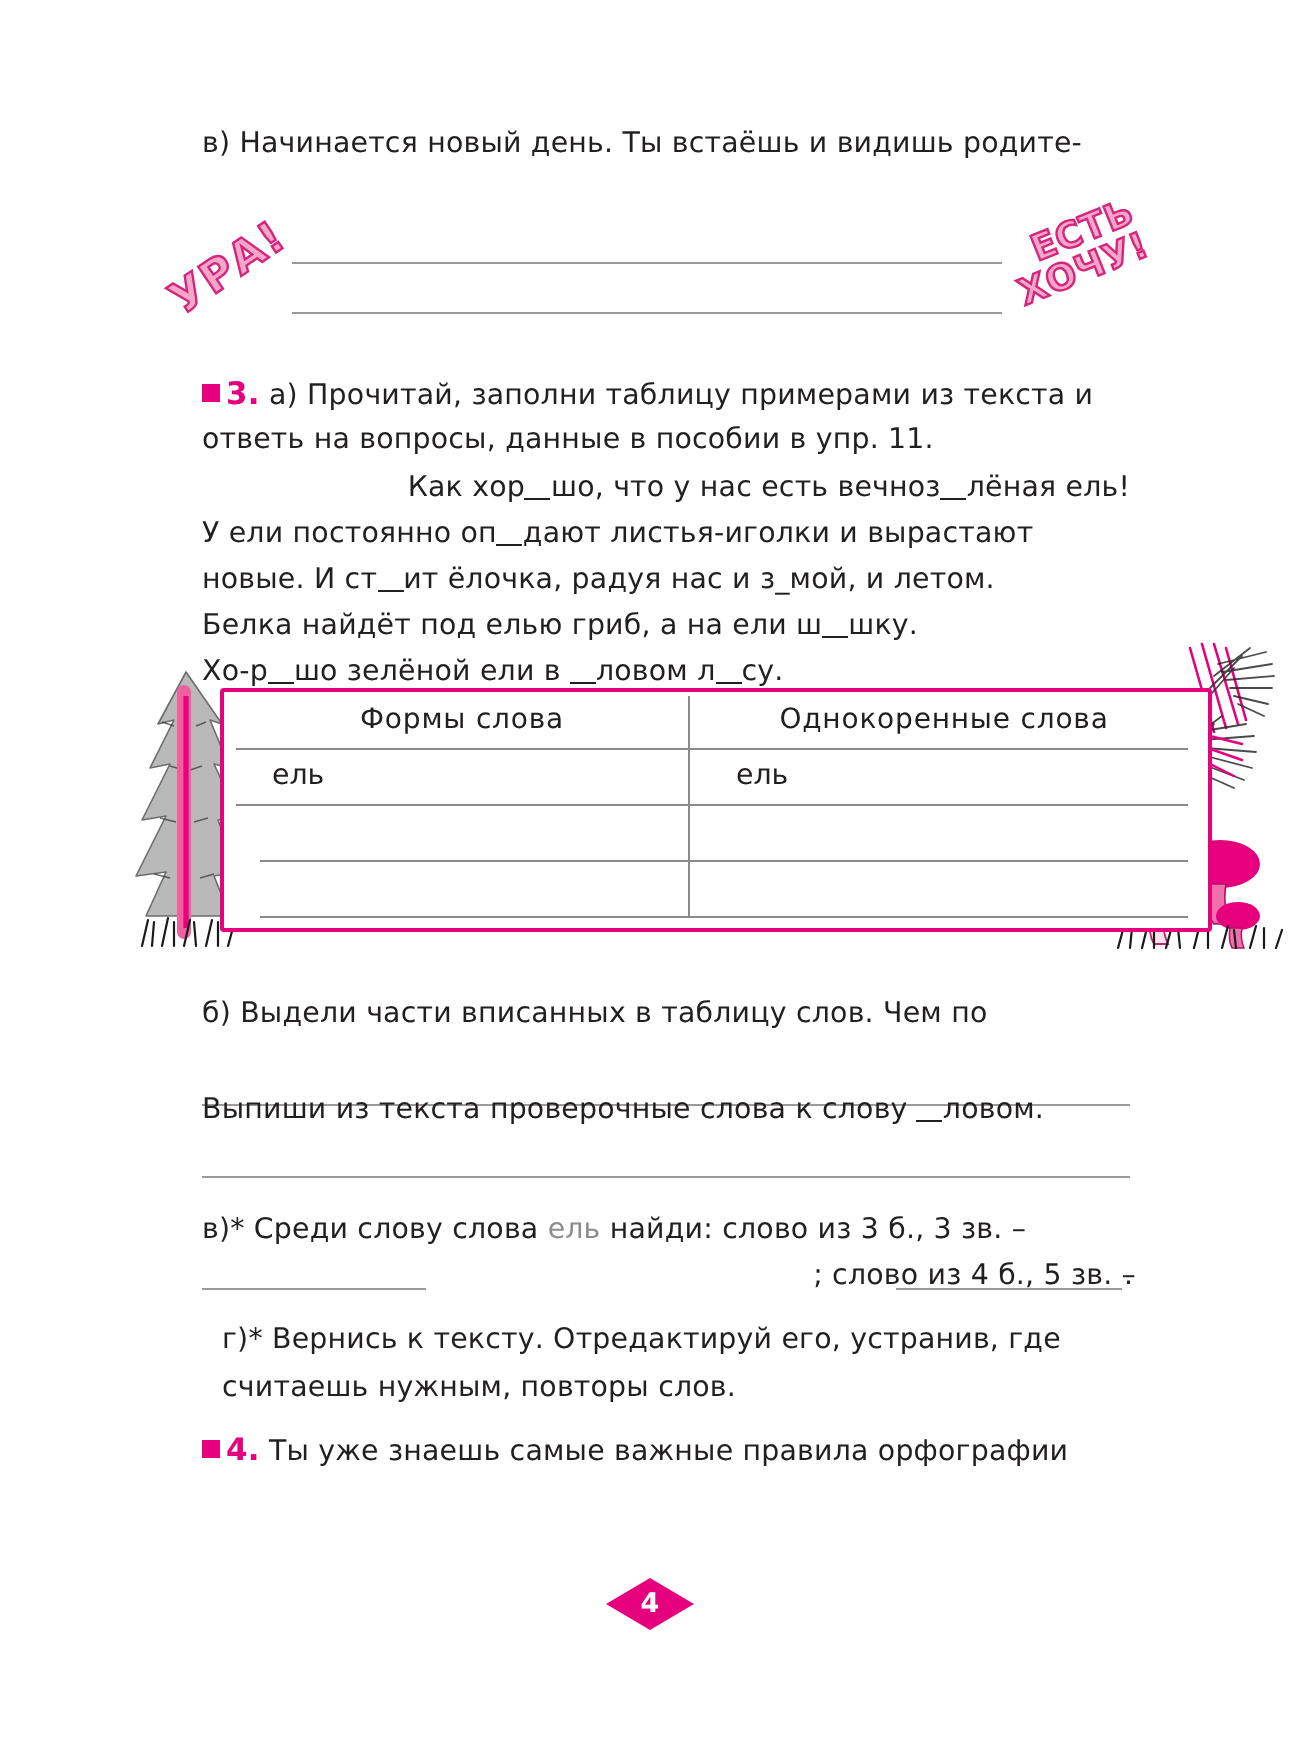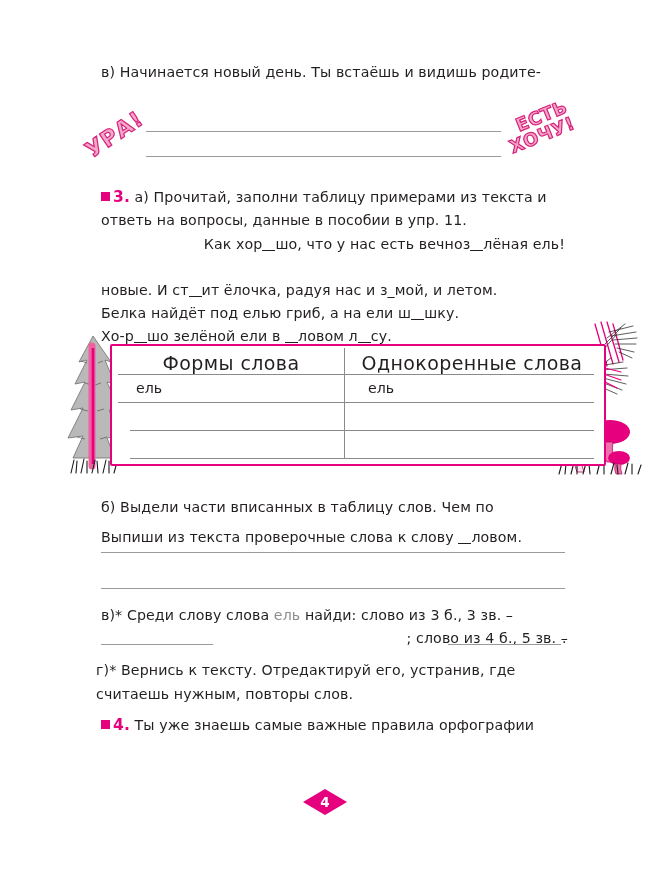--- a/index.html
+++ b/index.html
@@ -91,21 +91,21 @@
     height: 0;
     border-bottom: 1.2px solid #8a8a8a;
   }
   .tbl-vline {
     position: absolute;
     width: 0;
     border-left: 1.2px solid #8a8a8a;
   }
   .tbl-head {
     position: absolute;
-    font-size: 19px;
+    font-size: 14px;
     color: #231f20;
     text-align: center;
     letter-spacing: 0.4px;
   }
   .tbl-cell {
     position: absolute;
     font-size: 14.2px;
     color: #231f20;
   }
 
@@ -158,20 +158,23 @@
   <div class="para nojust" style="left:101px; top:186px; width:464px;">
     <span class="sq"></span><span class="exnum">3.</span>
     <span>а) Прочитай, заполни таблицу примерами из текста и</span>
   </div>
   <div class="para nojust" style="left:101px; top:209px; width:464px;">
     <span>ответь на вопросы, данные в пособии в упр. 11.</span>
   </div>
 
   <div class="para nojust" style="left:101px; top:233px; width:464px;text-align:right;">
     <span style="display:inline-block;width:22px;"></span><span>Как хор</span><span class="gap w1"></span><span>шо, что у нас есть вечноз</span><span class="gap w1"></span><span>лёная ель!</span>
+  </div>
+  <div class="para nojust" style="left:101px; top:256px; width:464px;">
+    <span>У ели постоянно оп</span><span class="gap w1"></span><span>дают листья-иголки и вырастают</span>
   </div>
   <div class="para nojust" style="left:101px; top:279px; width:464px;">
     <span>новые. И ст</span><span class="gap w1"></span><span>ит ёлочка, радуя нас и з_мой, и летом.</span>
   </div>
   <div class="para nojust" style="left:101px; top:302px; width:464px;">
     <span>Белка найдёт под елью гриб, а на ели ш</span><span class="gap w1"></span><span>шку.</span>
   </div>
   <div class="para nojust" style="left:101px; top:325px; width:464px;">
     <span>Хо-р</span><span class="gap w1"></span><span>шо зелёной ели в </span><span class="gap w1"></span><span>ловом л</span><span class="gap w1"></span><span>су.</span>
   </div>
@@ -244,38 +247,38 @@
       <div class="tbl-cell" style="left:256px; top:34px;">ель</div>
     </div>
   </div>
 
   <div class="para" style="left:101px; top:496px; width:464px;">
     <div style="text-align:justify;">б) Выдели части вписанных в таблицу слов. Чем по</div>
   </div>
 
   <div class="wline" style="left:101px; top:552px; width:464px;"></div>
 
-  <div class="para nojust" style="left:101px; top:526px; width:464px;">
+  <div class="para nojust" style="left:101px; top:544px; width:464px;">
     <span>Выпиши из текста проверочные слова к слову </span><span class="gap w1"></span><span>ловом.</span>
   </div>
 
   <div class="wline" style="left:101px; top:588px; width:464px;"></div>
 
   <div class="para nojust" style="left:101px; top:604px; width:464px;">
     <span>в)* Среди слову слова </span><span class="light">ель</span><span> найди: слово из 3 б., 3 зв. –</span>
   </div>
 
   <div class="wline" style="left:101px; top:644px; width:112px;"></div>
   <div class="para nojust" style="left:218px; top:627px; width:350px;text-align:right;">
     <span>; слово из 4 б., 5 зв. –</span>
   </div>
   <div class="wline" style="left:448px; top:644px; width:113px;"></div>
   <div class="para nojust" style="left:562px; top:627px; width:14px;">.</div>
 
-  <div class="para" style="left:96px; top:659px; width:464px;">
+  <div class="para" style="left:111px; top:659px; width:464px;">
     <div style="text-align:justify;">г)* Вернись к тексту. Отредактируй его, устранив, где</div>
     <div>считаешь нужным, повторы слов.</div>
   </div>
 
   <div class="para nojust" style="left:101px; top:714px; width:464px;">
     <span class="sq"></span><span class="exnum">4.</span>
     <span>Ты уже знаешь самые важные правила орфографии</span>
   </div>
 
   <div class="pagenum">

